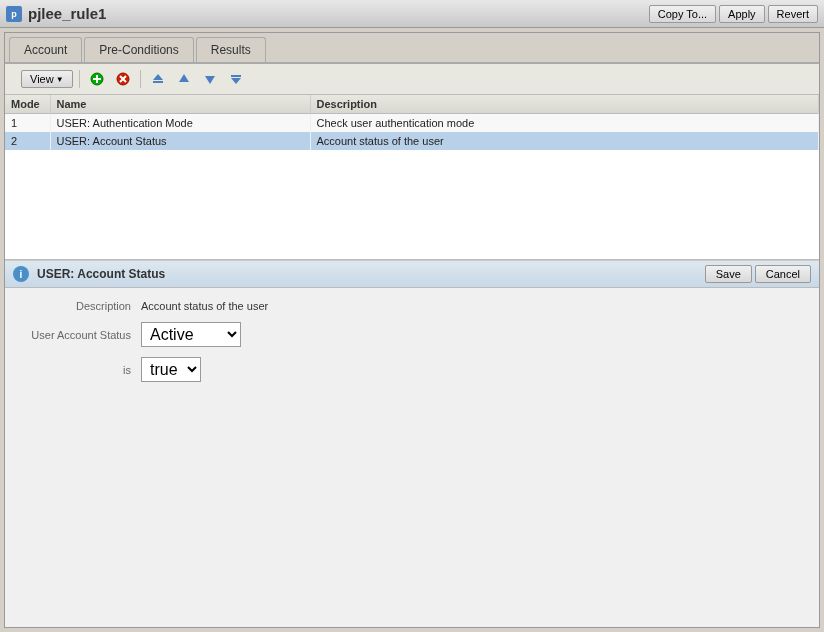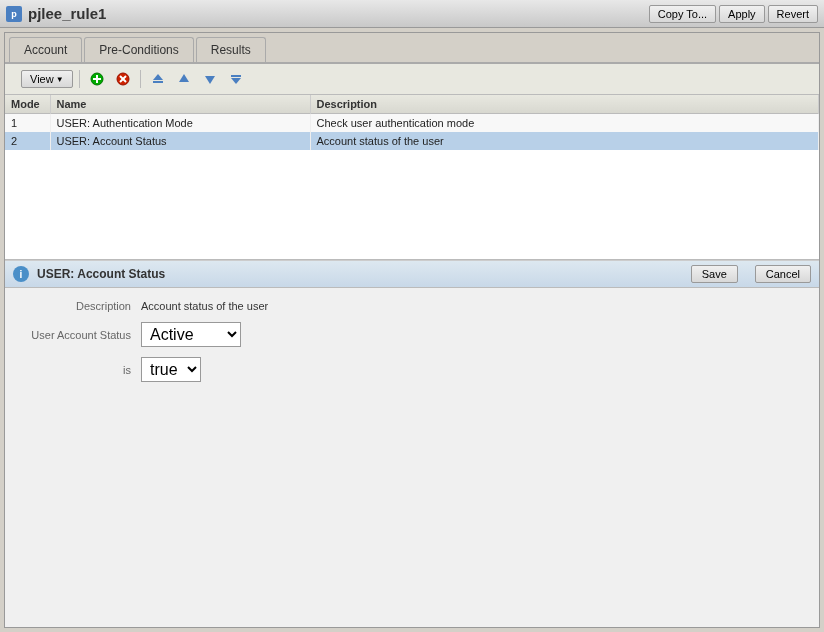--- a/index.html
+++ b/index.html
@@ -177,21 +177,21 @@
       margin-right: 8px;
       flex-shrink: 0;
     }
     .detail-header-title {
       flex: 1;
       font-size: 12px;
       font-weight: bold;
       color: #333;
     }
     .detail-header-btns {
-      display: flex; gap: 17px; padding-left: 40px;
+      display: flex; gap: 3px; padding-left: 40px;
     }
     .detail-btn {
       padding: 2px 10px;
       font-size: 11px;
       background: linear-gradient(to bottom, #f0f0f0, #d8d8d8);
       border: 1px solid #999;
       cursor: pointer;
       border-radius: 2px;
     }
 

